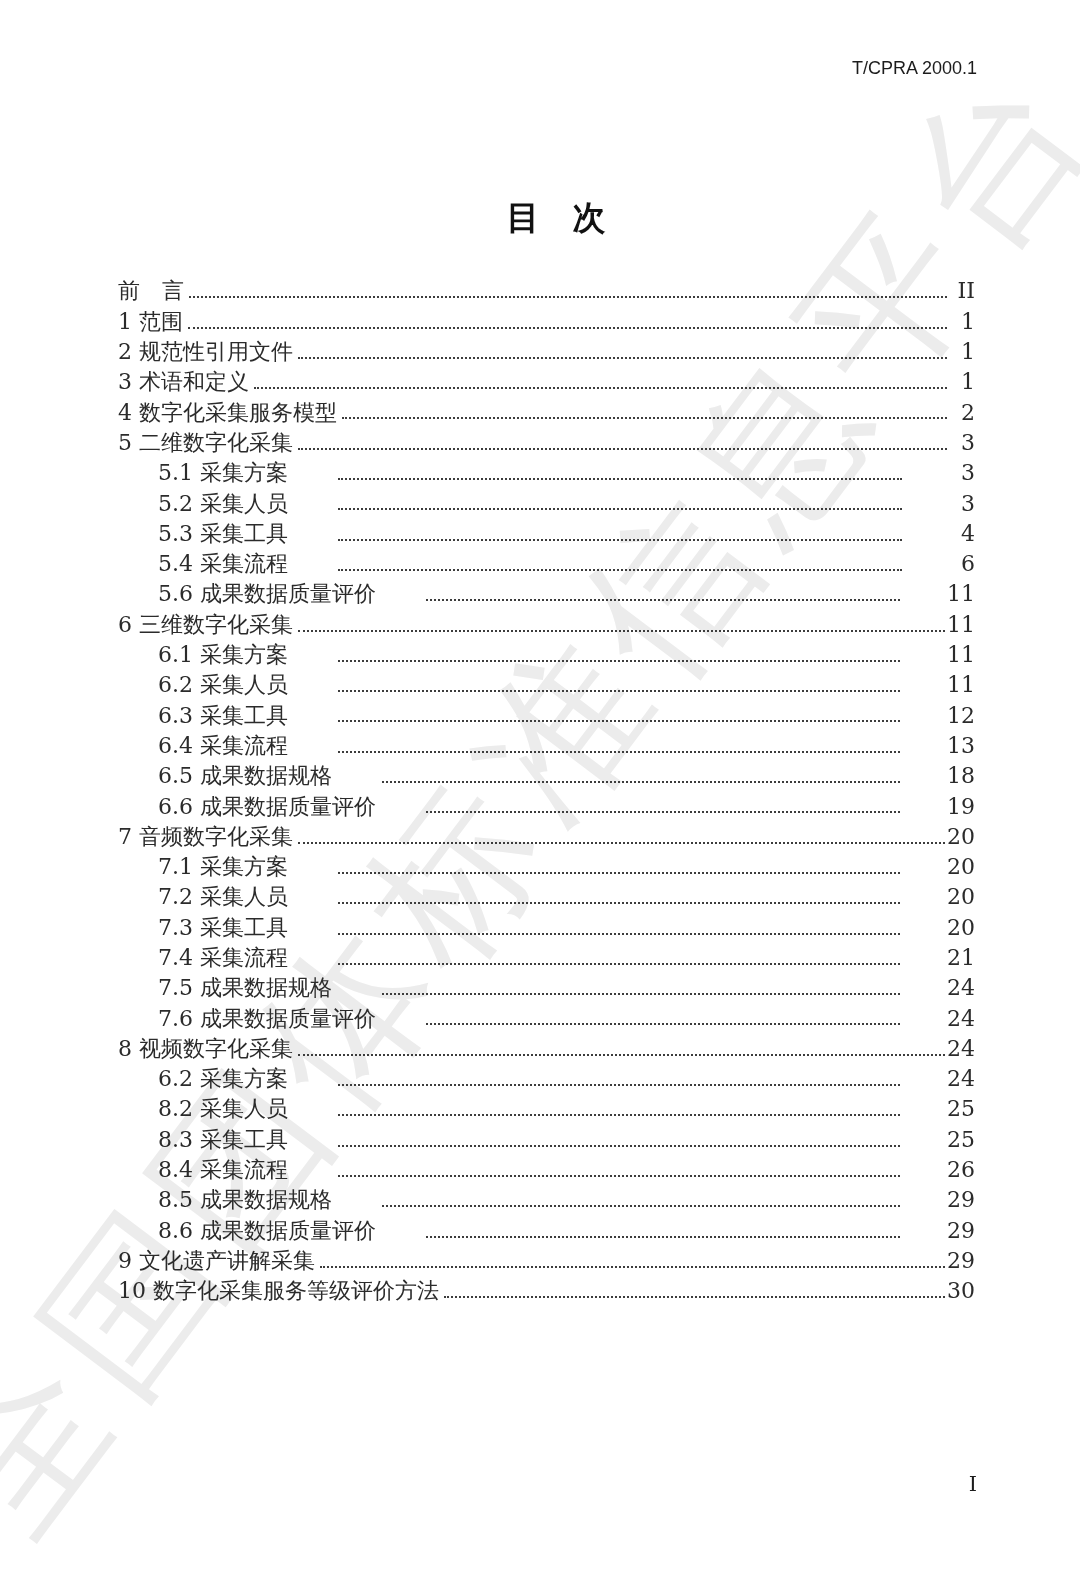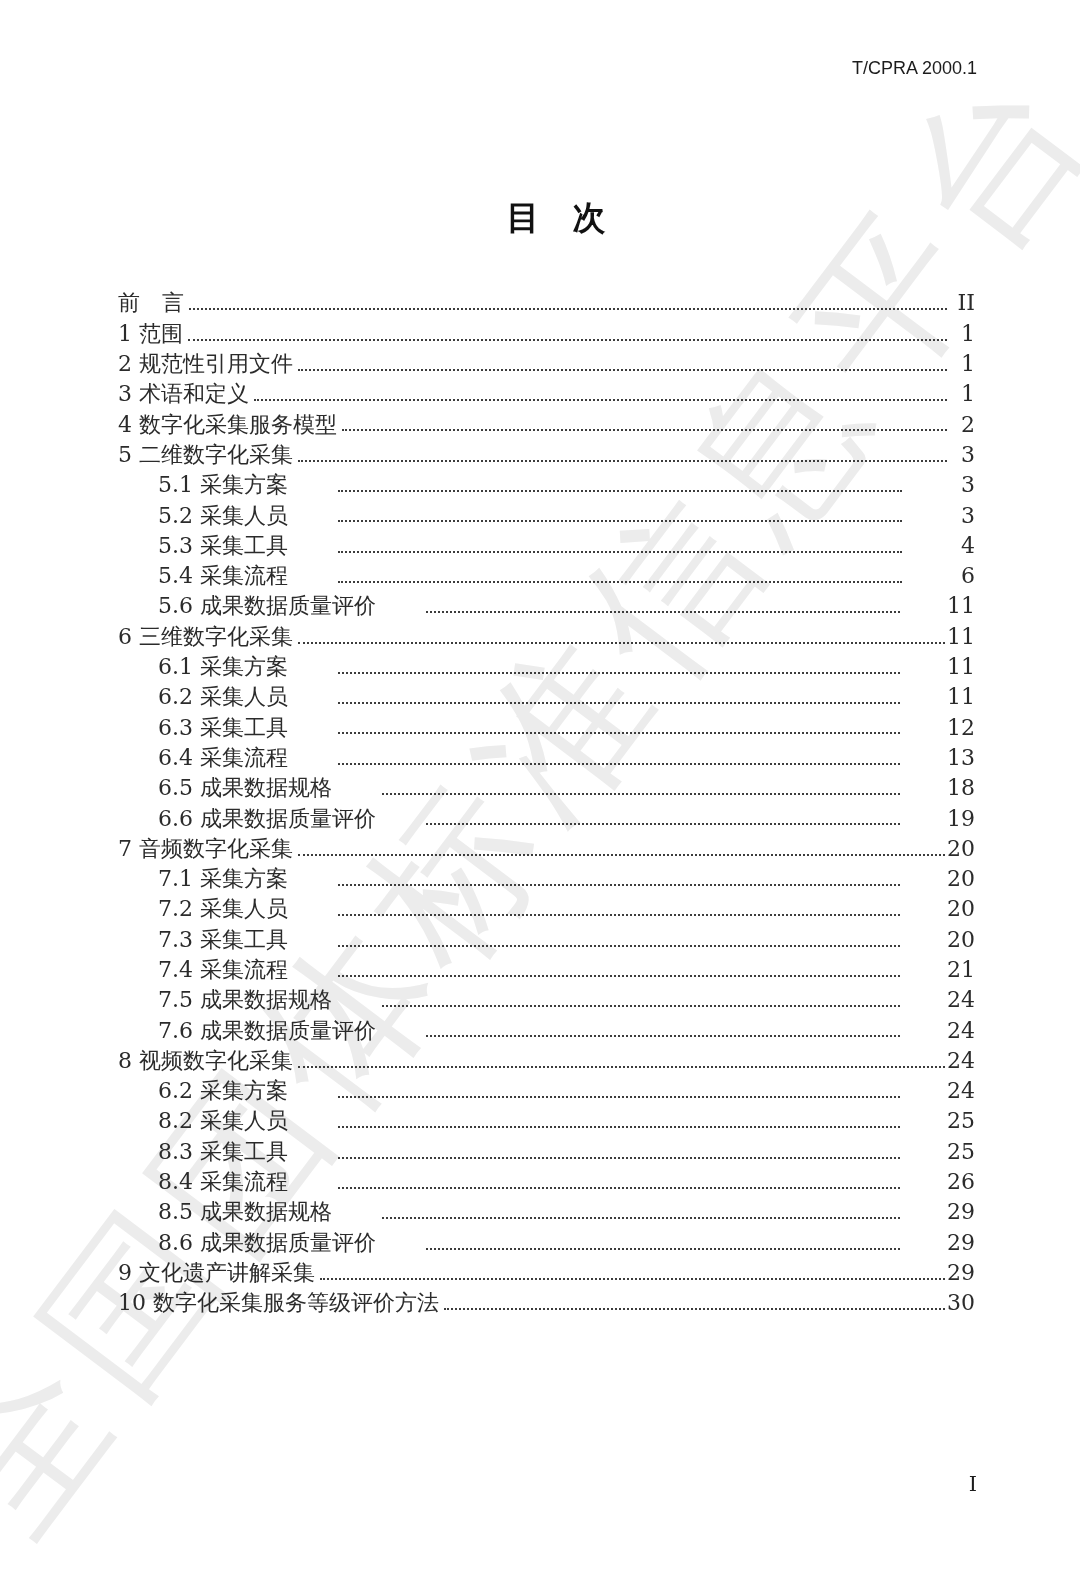--- a/index.html
+++ b/index.html
@@ -48,21 +48,20 @@
     font-size: 33px;
     color: #111111;
     z-index: 1;
   }
   .toc {
     position: absolute;
     left: 118px;
     right: 105px;
     top: 275px;
     z-index: 1;
-    margin-top: 12px;
   }
   .toc-row {
     display: flex;
     align-items: flex-end;
     height: 30.3px;
     font-size: 22px;
     color: #2b2b2b;
   }
   .toc-row.level-1 { padding-left: 40px; gap: 45px; }
   .toc-label {

